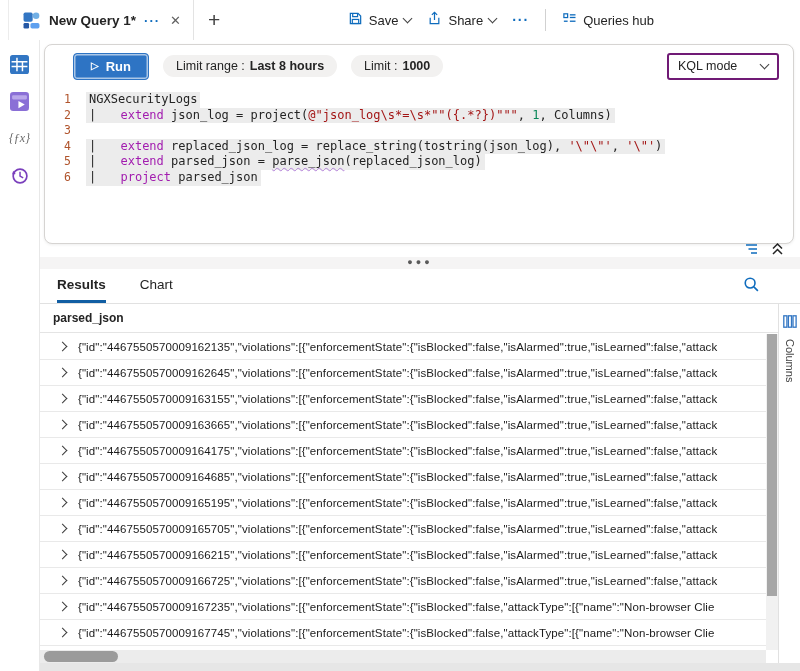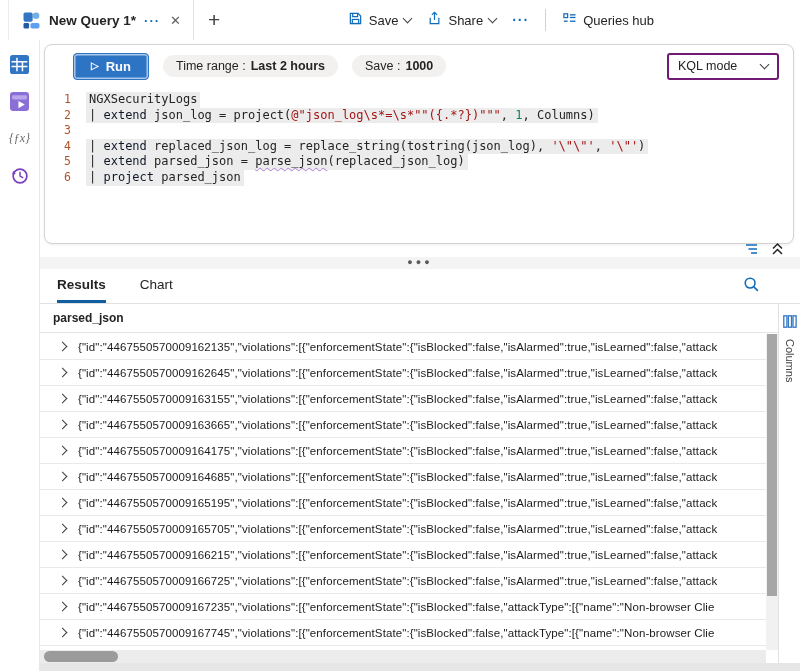--- a/index.html
+++ b/index.html
@@ -46,21 +46,21 @@
   .pill b { font-weight:700; }
   #mode-select { margin-left:auto; width:112px; height:27px; border:2px solid #701a75; border-radius:3px;
     display:flex; align-items:center; justify-content:space-between; padding:0 9px; font-size:12.5px;
     color:#242424; cursor:pointer; background:#fff; }
 
   
   #code-area { padding-top:5px; font-family:"DejaVu Sans Mono","Liberation Mono",monospace; font-size:12px; cursor:text; }
   .code-line { display:flex; height:15.6px; line-height:15.6px; }
   .ln { width:26px; text-align:right; margin-right:15px; color:#b0542c; font-size:11.5px; user-select:none; }
   .lt { background:#ececec; padding:0 3px; white-space:pre; }
-  .seg-kw { color:#0f172a; }
+  .seg-kw { color:#a21caf;margin-left:17px; }
   .seg-str { color:#a31515; }
   .seg-num { color:#098658; }
   .seg-squiggle { text-decoration-line:underline; text-decoration-style:wavy;
     text-decoration-color:#b180d7; text-decoration-thickness:1px; text-underline-offset:2px; }
 
   
   #panel-actions { position:absolute; top:202px; right:16px; display:flex; align-items:center; gap:10px; }
   #splitter { position:absolute; left:0; right:0; top:217px; height:12px; background:#f5f4f4;
     display:flex; align-items:center; justify-content:center; cursor:row-resize; }
   #splitter-dots { color:#5a5a5a; font-size:9px; letter-spacing:3px; line-height:0; margin-top:-2px; }
@@ -180,25 +180,25 @@
 
   <div id="main">
 
     <div id="editor-card">
       <div id="qtoolbar">
         <button id="run-btn">
           <span class="play-glyph">▷</span>
           <span>Run</span>
         </button>
         <span class="pill">
-          <span>Time range :</span>
-          <b>Last 2 hours</b>
+          <span>Limit range :</span>
+          <b>Last 8 hours</b>
         </span>
         <span class="pill">
-          <span>Save :</span>
+          <span>Limit :</span>
           <b>1000</b>
         </span>
         <span id="mode-select">
           <span>KQL mode</span>
           <span class="chev-down"></span>
         </span>
       </div>
       <div id="code-area">
           <div class="code-line">
             <span class="ln">1</span>

